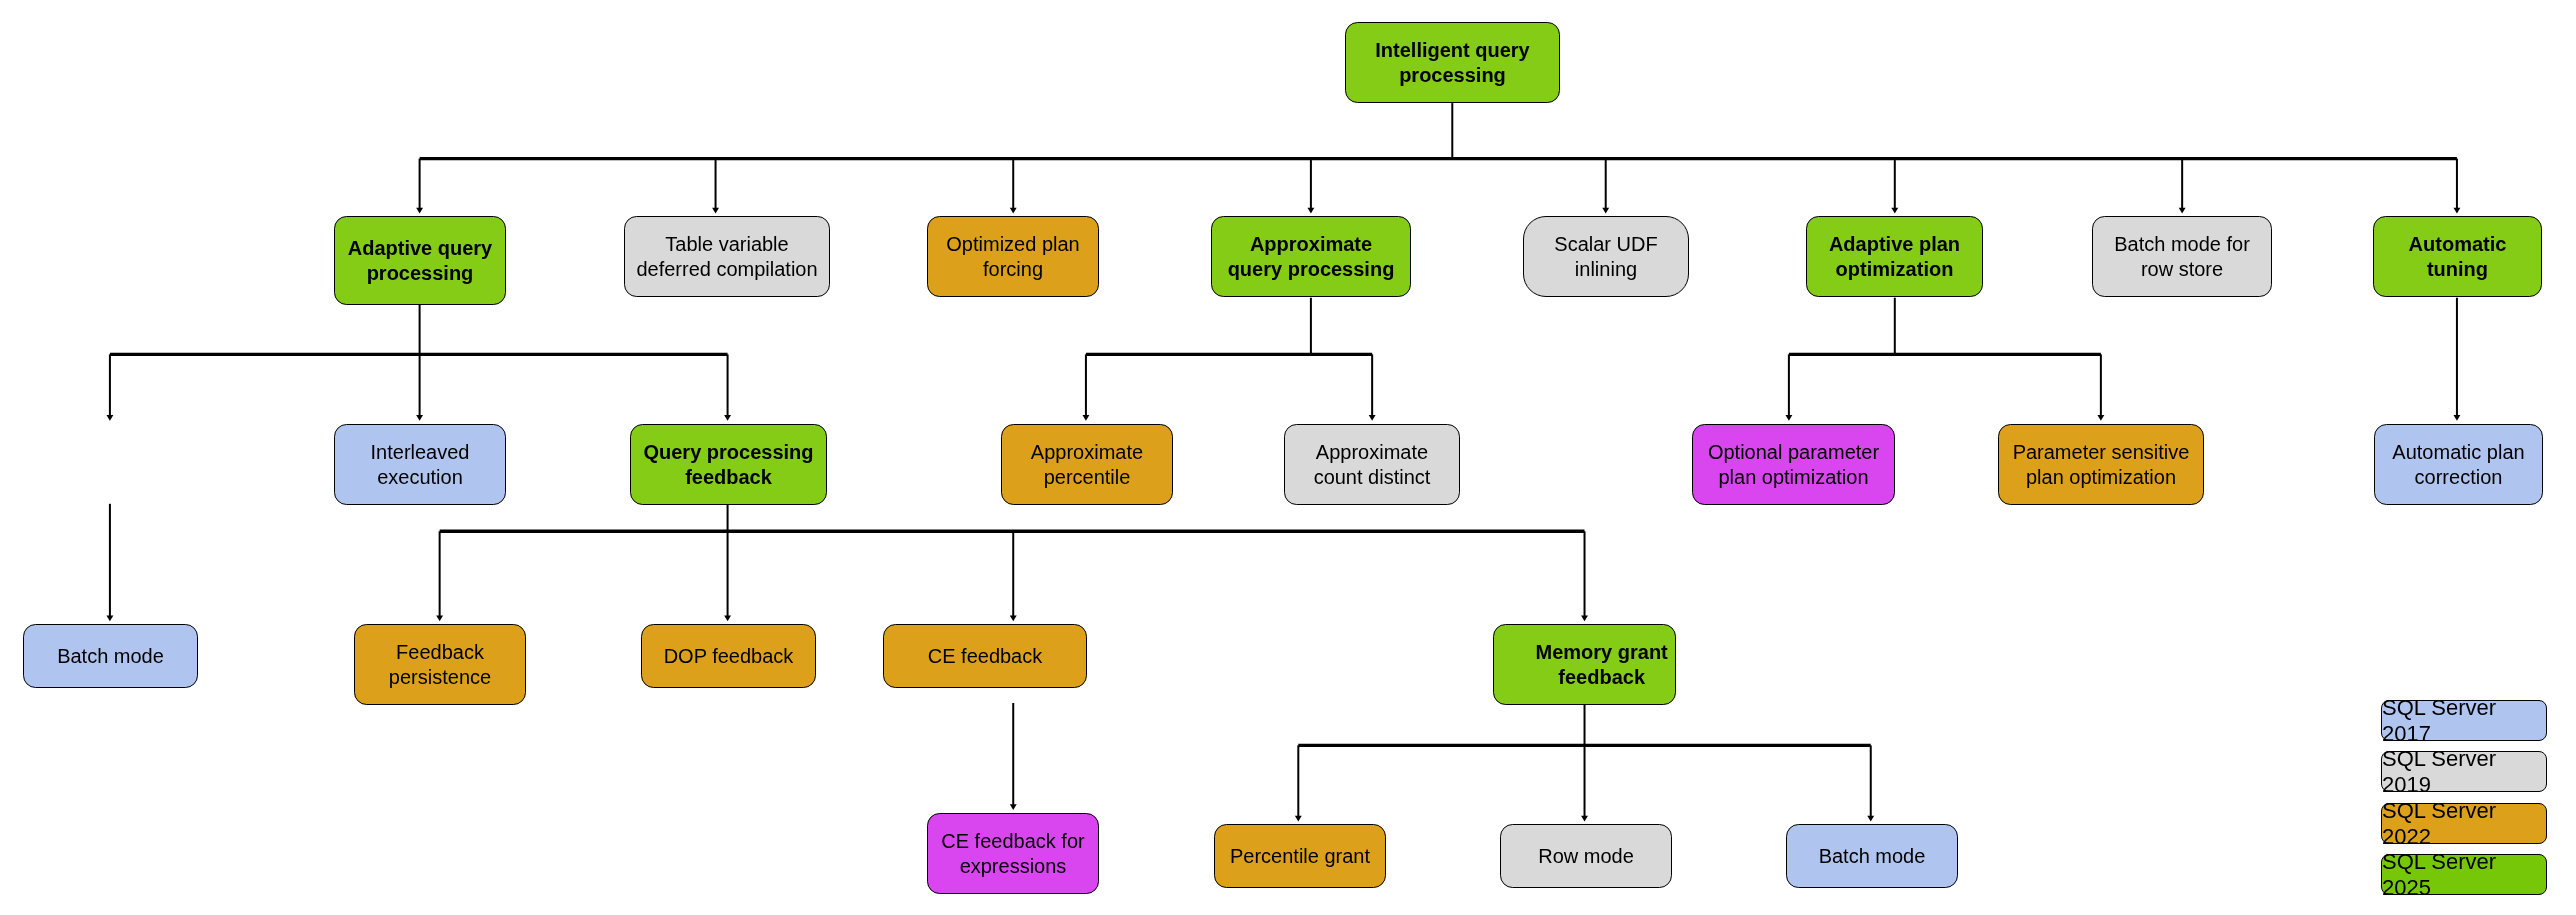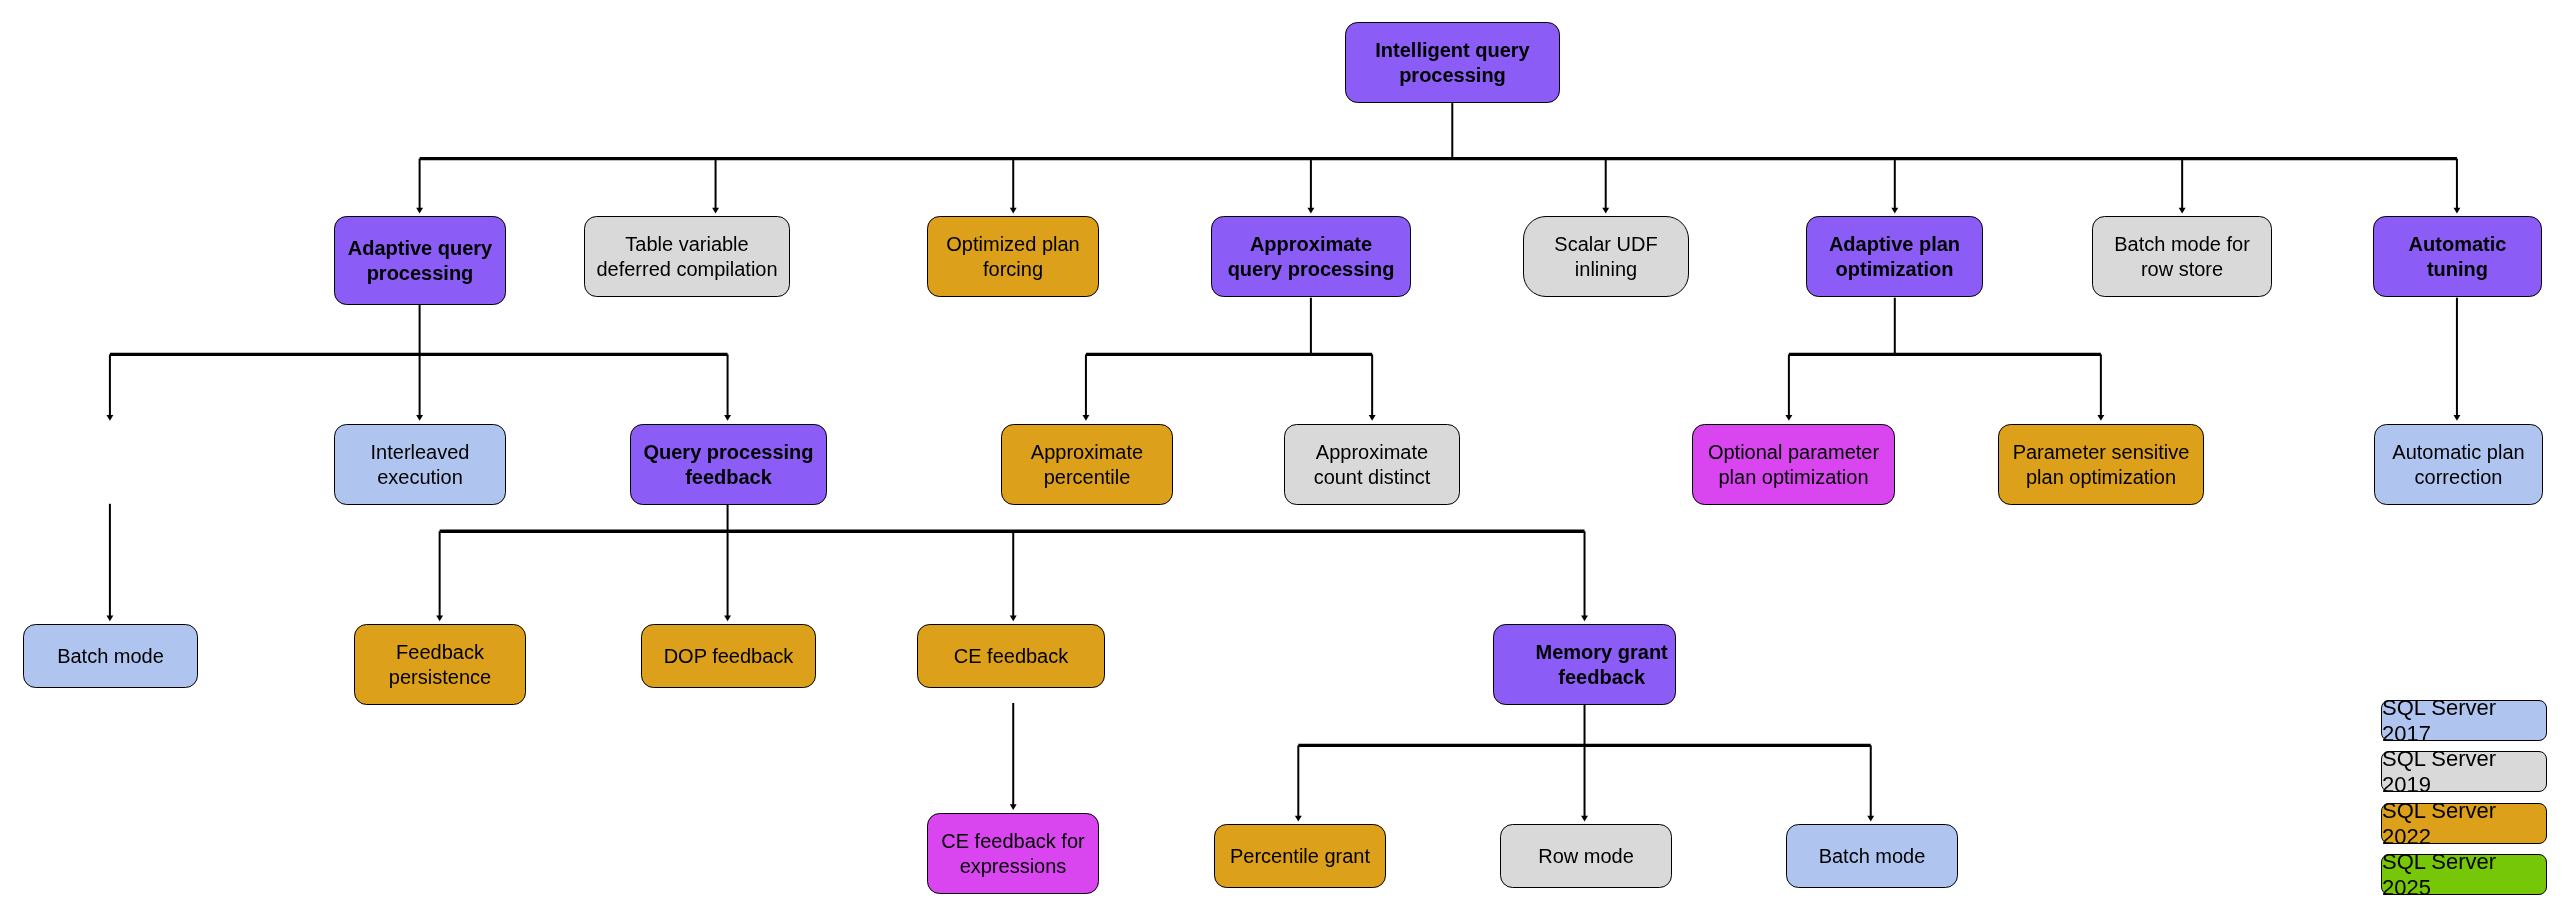--- a/index.html
+++ b/index.html
@@ -14,21 +14,21 @@
     display:flex;align-items:center;justify-content:center;
     text-align:center;
     font-family:"Liberation Sans",sans-serif;
     font-size:20px;
     line-height:1.22;
     color:#000;
     background:#ffffff;
     padding:2.3px 5.7px;
     white-space:pre-line;
   }
-  .node.white{background:#8b5cf6;font-weight:bold;}
+  .node.white{background:#84cc16;font-weight:bold;}
   .node.gray{background:#d9d9d9;font-weight:normal;}
   .node.orange{background:#dca01a;font-weight:normal;}
   .node.green{background:#d946ef;font-weight:normal;}
   .node.blue{background:#b0c4f0;font-weight:normal;}
   .legend-item{
     position:absolute;
     box-sizing:border-box;
     border:1.7px solid #000;
     border-radius:8px;
     display:flex;align-items:center;justify-content:center;
@@ -100,21 +100,21 @@
       <path d="M2768,1302 L2768,1430" marker-end="url(#arrow)"></path>
       <path d="M3268,1302 L3268,1430" marker-end="url(#arrow)"></path>
     </g>
   </svg>
 
   <div class="node white" style="left:1345px;top:22px;width:215px;height:81px;">Intelligent query
 processing</div>
 
   <div class="node white" style="left:334px;top:216px;width:172px;height:89px;">Adaptive query
 processing</div>
-  <div class="node gray" style="left:584px;top:216px;width:206px;height:81px;">Table variable
+  <div class="node gray" style="left:624px;top:216px;width:206px;height:81px;">Table variable
 deferred compilation</div>
   <div class="node orange" style="left:927px;top:216px;width:172px;height:81px;">Optimized plan
 forcing</div>
   <div class="node white" style="left:1211px;top:216px;width:200px;height:81px;">Approximate
 query processing</div>
   <div class="node gray" style="left:1523px;top:216px;width:166px;height:81px;border-radius:23px;">Scalar UDF
 inlining</div>
   <div class="node white" style="left:1806px;top:216px;width:177px;height:81px;">Adaptive plan
 optimization</div>
   <div class="node gray" style="left:2092px;top:216px;width:180px;height:81px;">Batch mode for
@@ -134,21 +134,21 @@
 plan optimization</div>
   <div class="node orange" style="left:1998px;top:424px;width:206px;height:81px;">Parameter sensitive
 plan optimization</div>
   <div class="node blue" style="left:2374px;top:424px;width:169px;height:81px;">Automatic plan
 correction</div>
 
   <div class="node blue" style="left:23px;top:624px;width:175px;height:64px;">Batch mode</div>
   <div class="node orange" style="left:354px;top:624px;width:172px;height:81px;">Feedback
 persistence</div>
   <div class="node orange" style="left:641px;top:624px;width:175px;height:64px;">DOP feedback</div>
-  <div class="node orange" style="left:917px;top:624px;width:188px;height:64px;text-align:center;">CE feedback</div>
+  <div class="node orange" style="left:883px;top:624px;width:204px;height:64px;text-align:center;">CE feedback</div>
   <div class="node white" style="left:1493px;top:624px;width:183px;height:81px;padding-left:40px;">Memory grant
 feedback</div>
 
   <div class="node green" style="left:927px;top:813px;width:172px;height:81px;">CE feedback for
 expressions</div>
   <div class="node orange" style="left:1214px;top:824px;width:172px;height:64px;">Percentile grant</div>
   <div class="node gray" style="left:1500px;top:824px;width:172px;height:64px;">Row mode</div>
   <div class="node blue" style="left:1786px;top:824px;width:172px;height:64px;">Batch mode</div>
 
   <div class="legend-item" style="top:700px;background:#b0c4f0;">SQL Server 2017</div>

